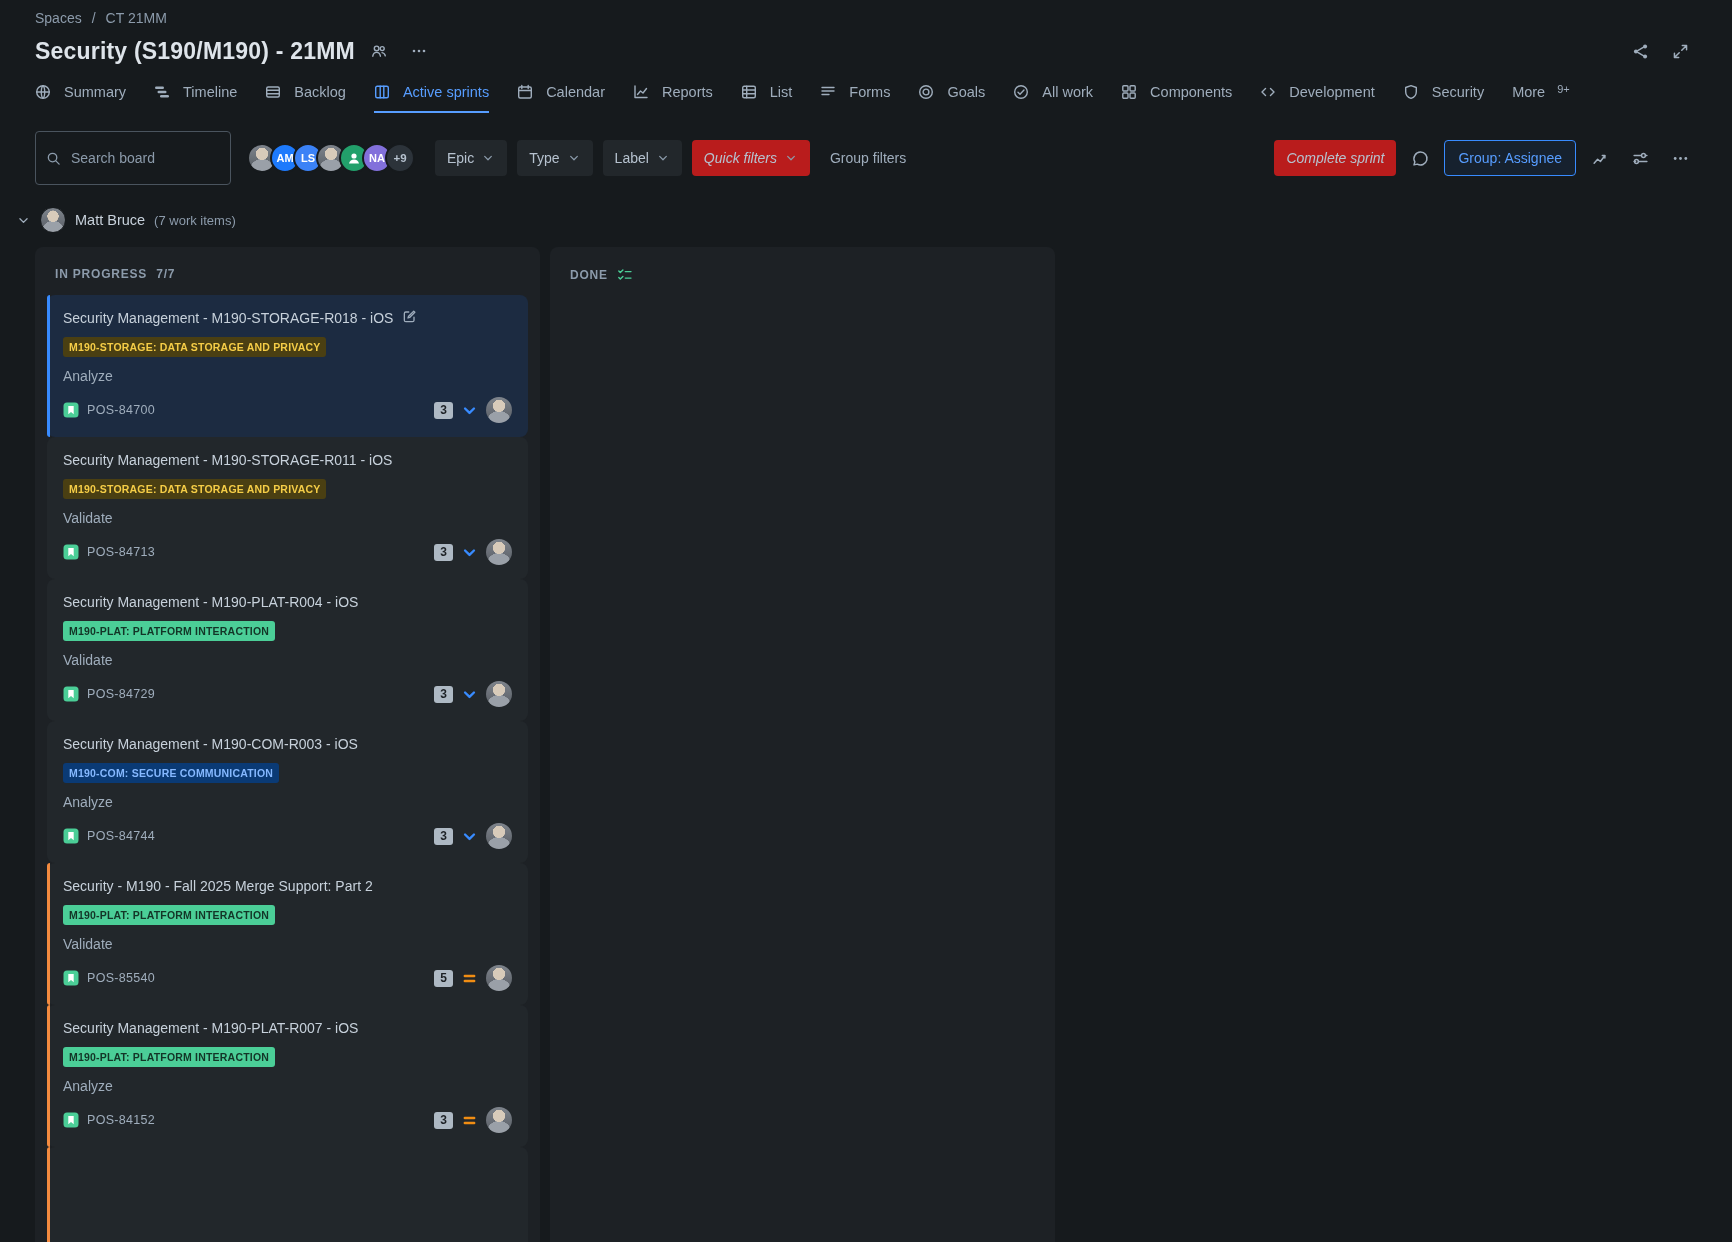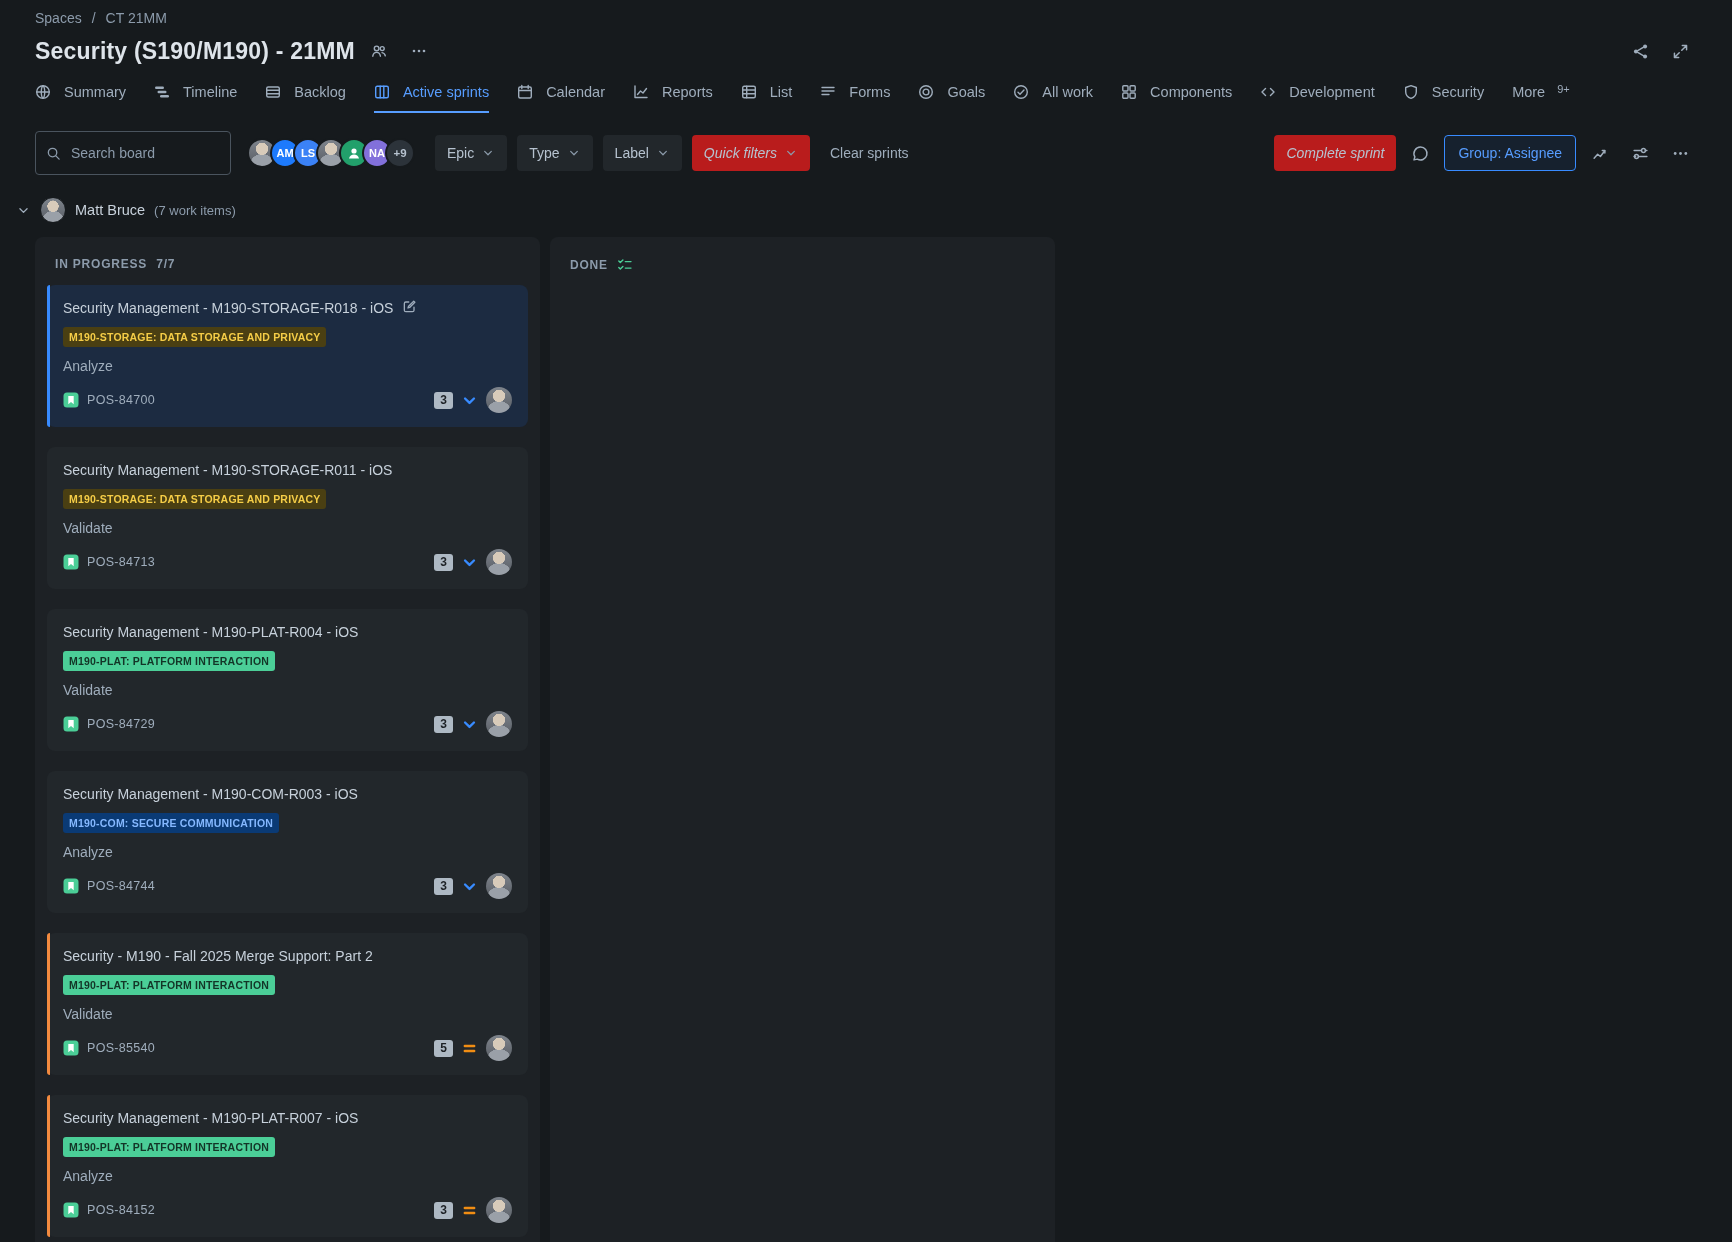--- a/index.html
+++ b/index.html
@@ -20,21 +20,21 @@
   .spacer{flex:1;}
   .tabbar{display:flex;gap:28px;margin-top:17px;align-items:flex-end;}
   .tab{display:flex;align-items:center;gap:13px;font-size:14.5px;color:#9FADBC;padding-bottom:11px;
        border-bottom:2.5px solid transparent;cursor:pointer;white-space:nowrap;}
   .tab svg{width:16px;height:16px;display:block;}
   .tab.active{color:#579DFF;border-bottom-color:#579DFF;}
   .tab-badge{font-size:11px;color:#9FADBC;align-self:flex-start;margin-top:-1px;margin-left:-1px;}
 
   
   .filterbar{display:flex;align-items:center;gap:12px;padding:18px 36px 0 35px;flex:none;}
-  .search{display:flex;align-items:center;gap:8px;width:196px;height:44px;border:1px solid #4A545E;
+  .search{display:flex;align-items:center;gap:8px;width:196px;height:54px;border:1px solid #4A545E;
           border-radius:4px;padding:0 10px;color:#8C9BAB;background:transparent;flex:none;}
   .search svg{width:15px;height:15px;display:block;}
   .search input{flex:1;min-width:0;background:transparent;border:0;outline:0;color:#C7D1DB;font:inherit;font-size:14px;}
   .search input::placeholder{color:#8C9BAB;}
   .avatar-stack{display:flex;align-items:center;margin-left:4px;}
   .avatar{width:30px;height:30px;border-radius:50%;border:2px solid #161A1D;margin-left:-7px;
           display:flex;align-items:center;justify-content:center;font-size:11px;font-weight:700;color:#fff;cursor:pointer;flex:none;}
   .avatar:first-child{margin-left:0;}
   .avatar.photo{background:
       radial-gradient(circle at 50% 34%, #D8CBBA 0 28%, rgba(0,0,0,0) 29%),
@@ -60,21 +60,21 @@
   .gcount{font-size:13px;color:#8C9BAB;}
 
   
   .board{display:flex;gap:10px;padding:14px 0 0 35px;flex:1;min-height:0;overflow:hidden;align-items:stretch;}
   .column{width:505px;flex:none;background:#1D2125;border-radius:8px 8px 0 0;display:flex;flex-direction:column;min-height:0;}
   .col-header{display:flex;align-items:center;gap:9px;padding:20px 20px 10px;font-size:12px;font-weight:700;
               letter-spacing:.8px;color:#8C9BAB;text-transform:uppercase;}
   .col-count{font-weight:700;color:#8C9BAB;}
   .col-header .icn svg{width:16px;height:16px;display:block;}
   .icn.done{color:#4BCE97;}
-  .col-cards{display:flex;flex-direction:column;gap:20px;padding:4px 12px 12px;flex:1;min-height:0;overflow:hidden;}
+  .col-cards{display:flex;flex-direction:column;gap:0;padding:4px 12px 12px;flex:1;min-height:0;overflow:hidden;}
 
   .card{position:relative;background:#22272B;border-radius:8px;padding:13px 16px 14px;cursor:pointer;flex:none;}
   .card.selected{background:#1C2B41;}
   .card.selected::before{content:"";position:absolute;left:0;top:0;bottom:0;width:3px;background:#388BFF;border-radius:8px 0 0 8px;}
   .card.accent-orange::before{content:"";position:absolute;left:0;top:0;bottom:0;width:3px;background:#F38A3F;border-radius:8px 0 0 8px;}
   .card.partial{height:150px;}
   .card-title{display:flex;align-items:flex-start;gap:9px;font-size:14px;line-height:20px;color:#C7D1DB;}
   .edit{color:#9FADBC;margin-top:1px;cursor:pointer;}
   .edit svg{width:15px;height:15px;display:block;}
   .chip-row{margin-top:9px;}
@@ -319,21 +319,21 @@
         </button>
         <button class="btn lighter">
           <span>Quick filters</span>
           <span class="icn">
             <svg viewBox="0 0 16 16" fill="none" stroke="currentColor" stroke-width="1.4" stroke-linecap="round" stroke-linejoin="round">
               <path d="M4.2 6.2L8 10l3.8-3.8"></path>
             </svg>
           </span>
         </button>
       </div>
-    <span class="clear">Clear sprints</span>
+    <span class="clear">Group filters</span>
     <div class="right-cluster">
       <button class="btn lighter">Complete sprint</button>
       <span class="icon-btn">
           <svg viewBox="0 0 16 16" fill="none" stroke="currentColor" stroke-width="1.4" stroke-linecap="round" stroke-linejoin="round">
             <path d="M8 1.9a6.1 6.1 0 1 1-3 11.4L1.9 14l.8-2.9A6.1 6.1 0 0 1 8 1.9z"></path>
           </svg>
         </span>
       <button class="group-btn">Group: Assignee</button>
       <span class="icon-btn">
           <svg viewBox="0 0 16 16" fill="none" stroke="currentColor" stroke-width="1.4" stroke-linecap="round" stroke-linejoin="round">

